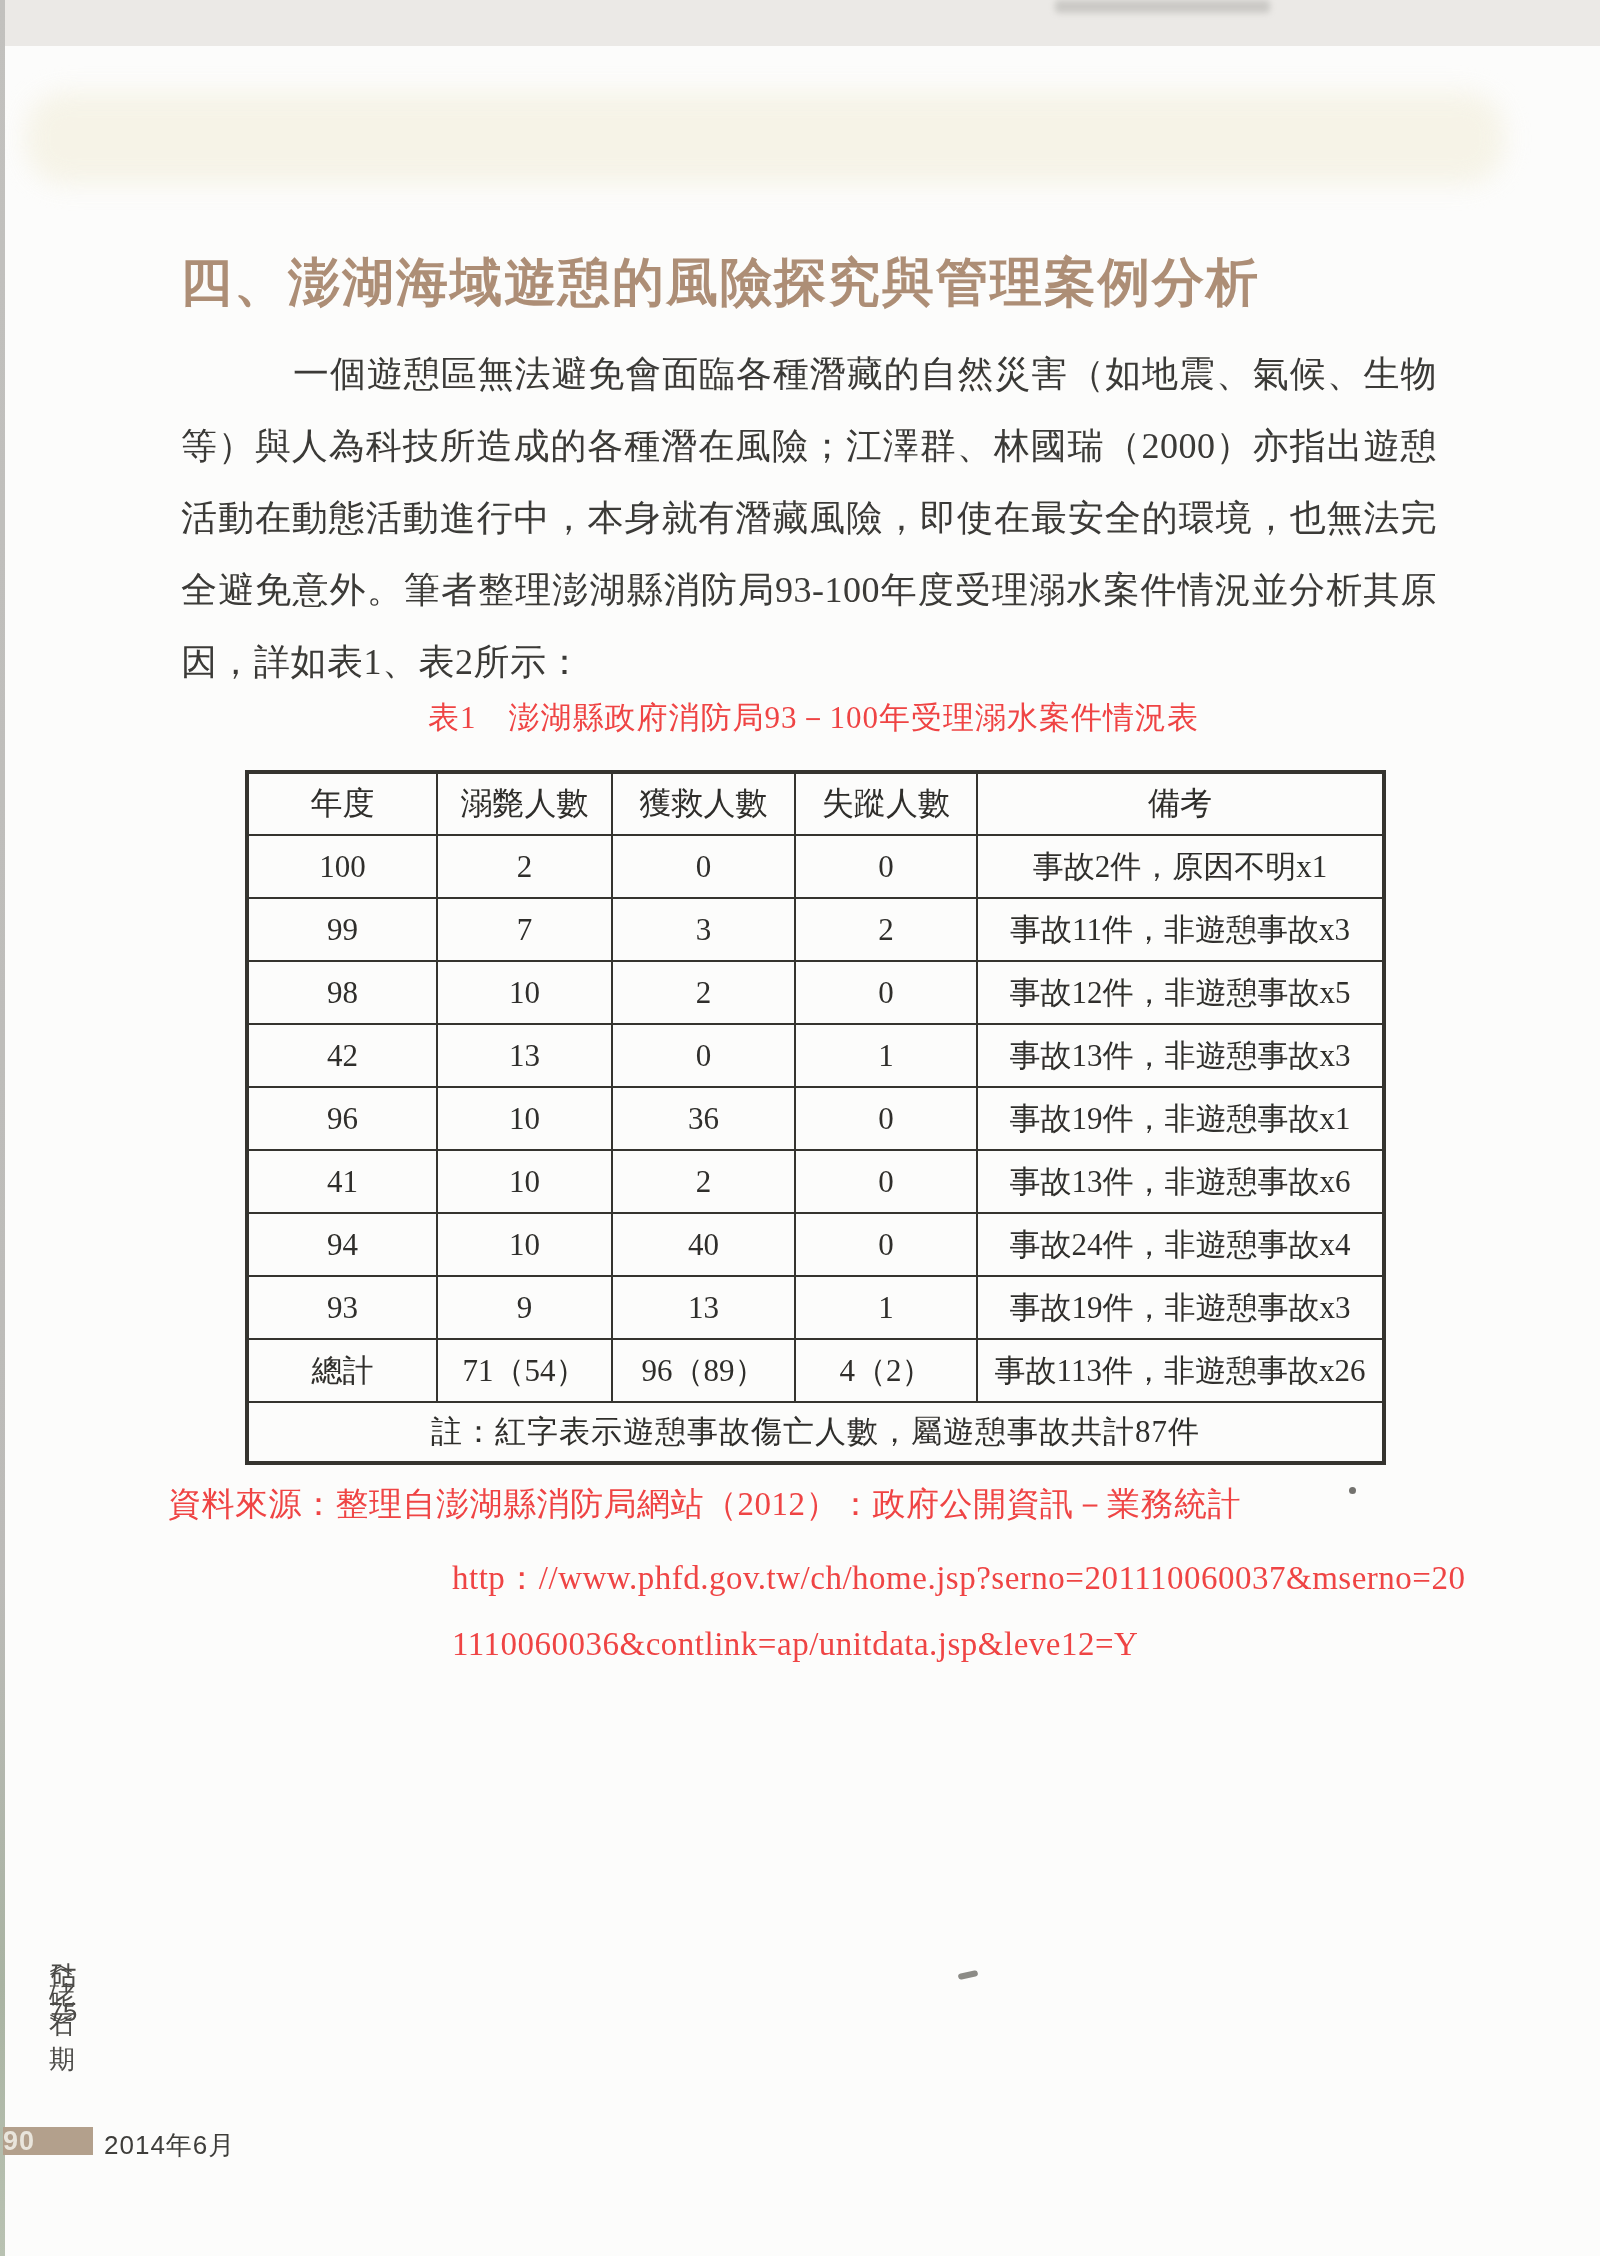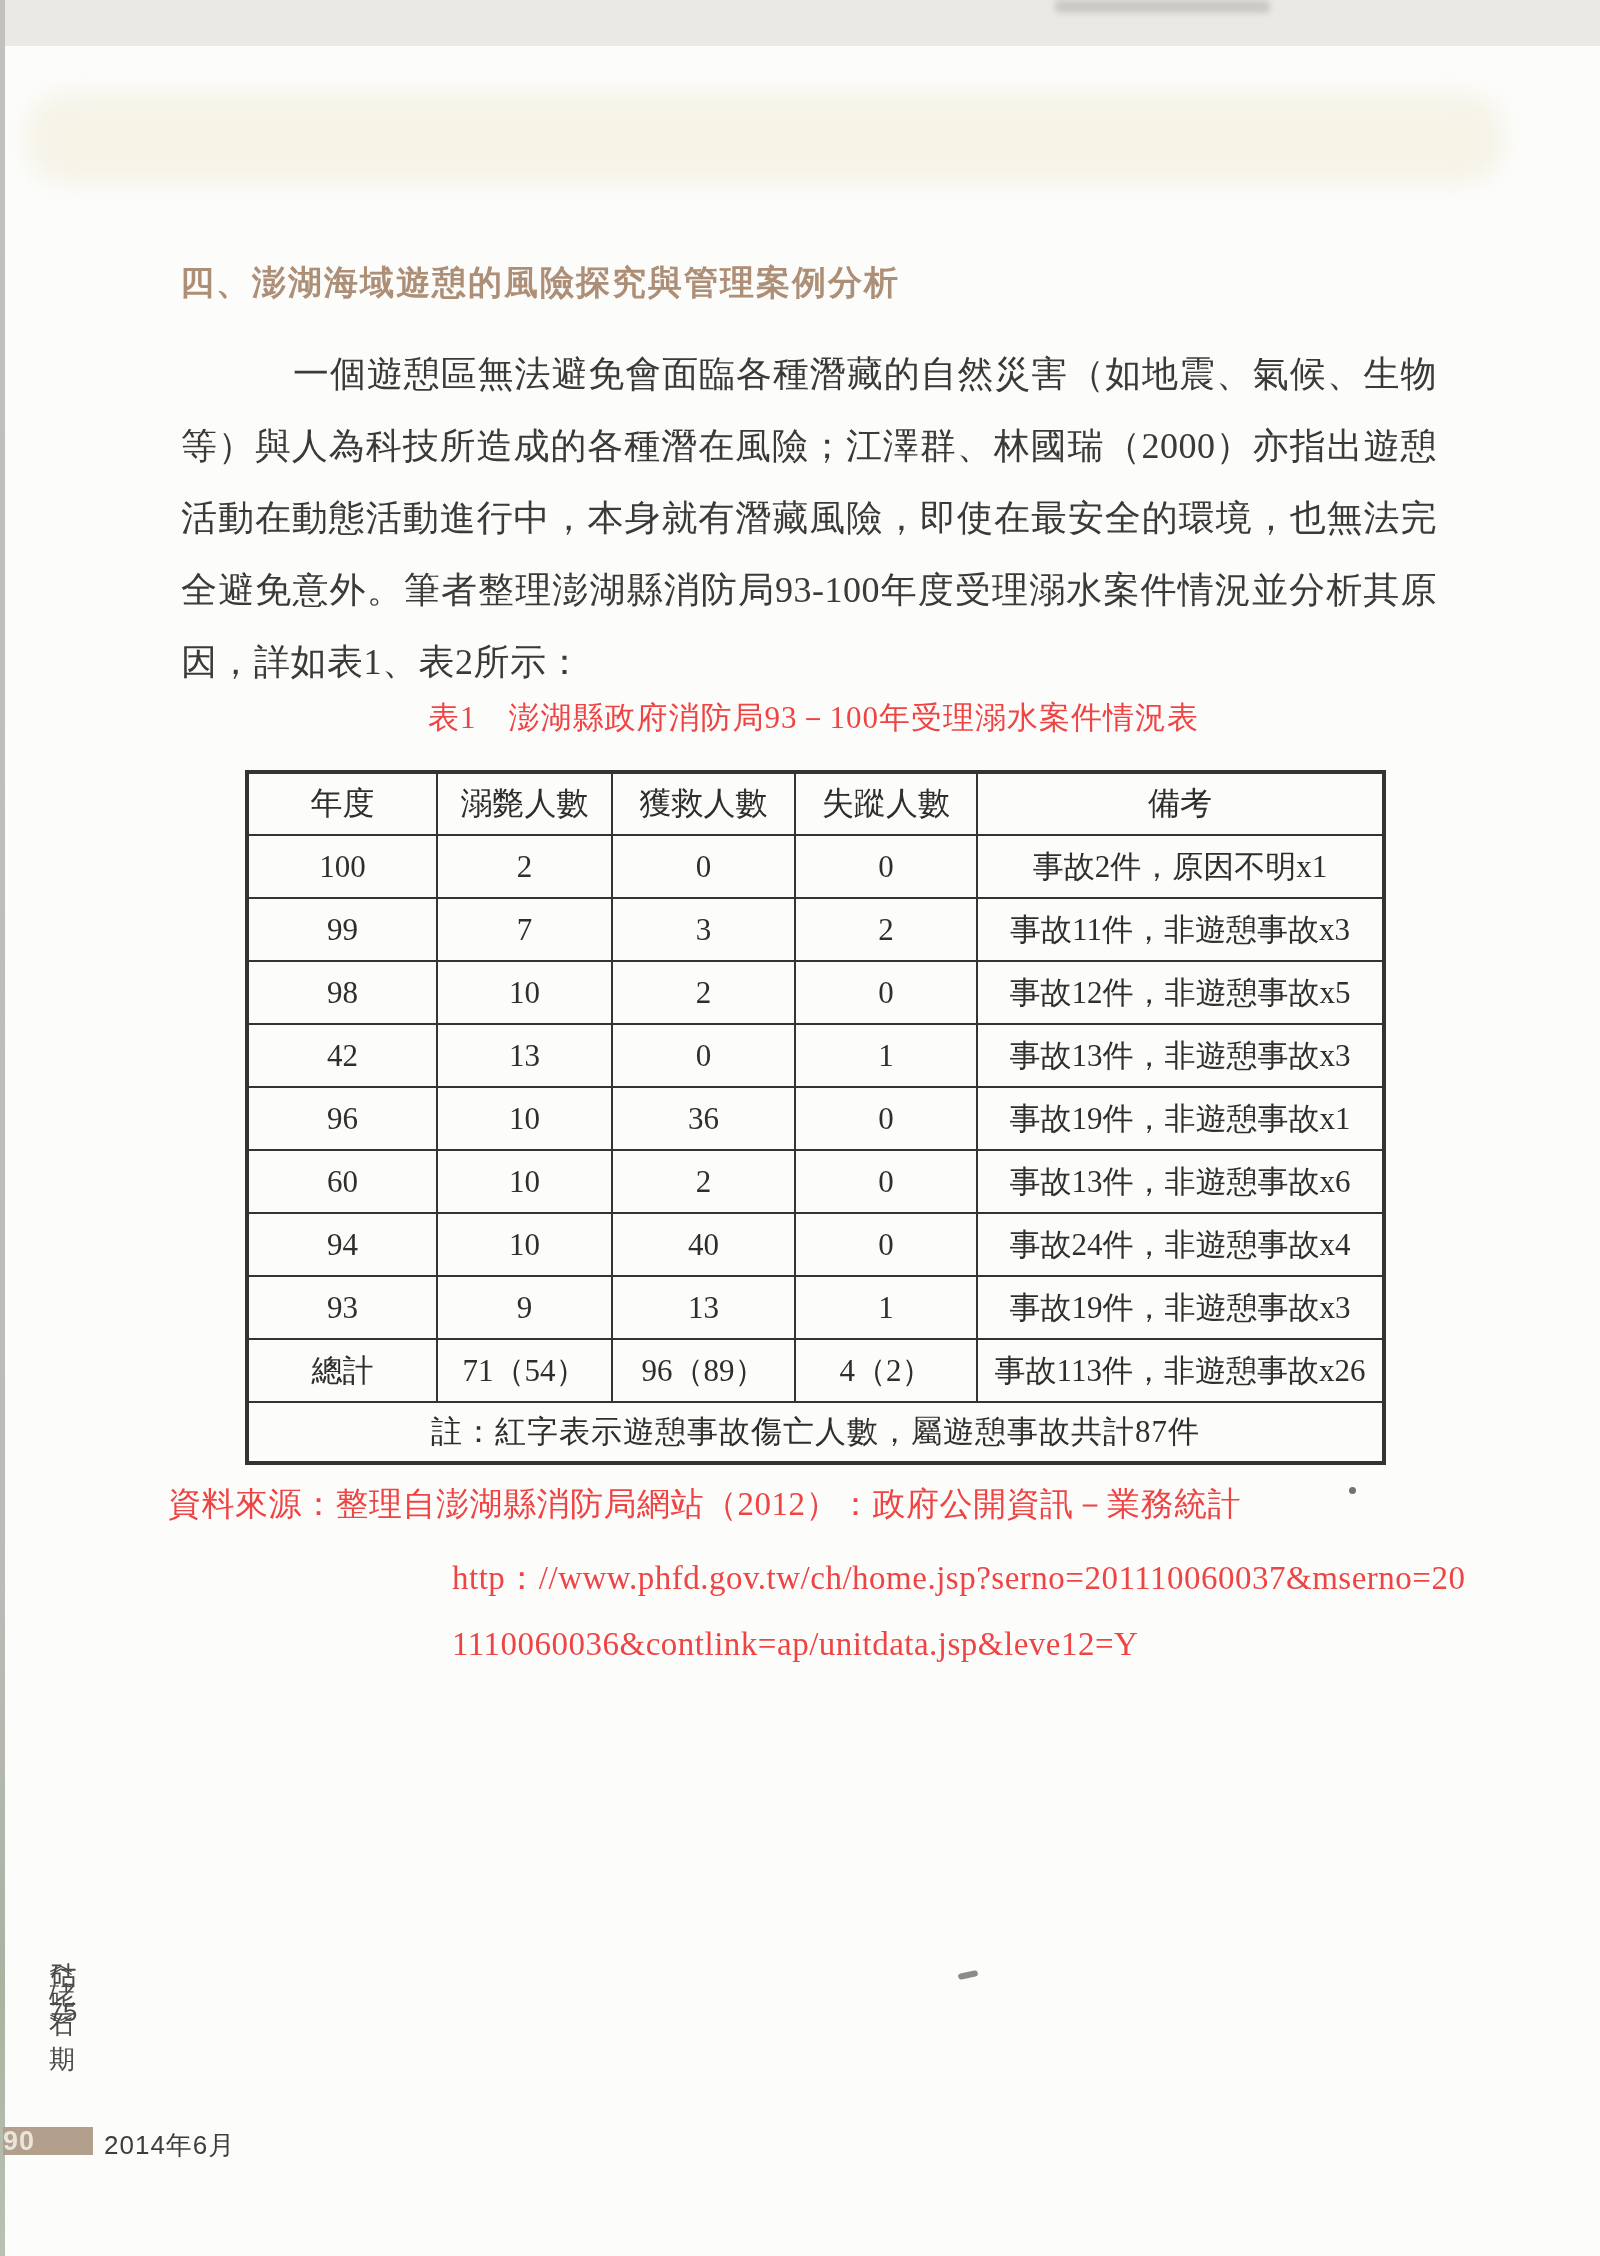--- a/index.html
+++ b/index.html
@@ -14,23 +14,23 @@
     background:#8f8e8a;opacity:.35;filter:blur(3px);border-radius:4px;}
   .ink-smudge{position:absolute;left:25px;top:92px;width:1480px;height:92px;
     background:#f5f2e4;filter:blur(12px);opacity:.85;border-radius:40px;}
   .scan-edge{position:absolute;left:0;top:0;width:5px;height:2256px;
     background:linear-gradient(#c2c1be 0%,#bcbbb8 70%,#a9b3a2 88%,#b9c2b2 100%);}
   .stray-dot{position:absolute;left:1349px;top:1487px;width:7px;height:7px;background:#5a5955;border-radius:50%;opacity:.85;}
   .stray-dash{position:absolute;left:958px;top:1972px;width:20px;height:6px;background:#6f6e69;transform:rotate(-12deg);border-radius:3px;opacity:.8;}
 
   
   .section-title{
-    position:absolute;left:180px;top:260px;width:1260px;
-    font-family:"Liberation Sans","DejaVu Sans",sans-serif;
-    font-size:34px;font-weight:600;letter-spacing:2px;color:#ad8e76;
+    position:absolute;left:180px;top:248px;width:1260px;
+    font-family:"Liberation Sans","DejaVu Sans",sans-serif;
+    font-size:52px;font-weight:600;letter-spacing:2px;color:#ad8e76;
   }
 
   
   .body-paragraph{position:absolute;left:181px;top:338px;width:1256px;}
   .body-line{
     height:72px;line-height:72px;font-size:36px;letter-spacing:.5px;color:#3b3a37;
     text-align:justify;text-align-last:justify;
   }
   .body-line.first{padding-left:112px;}
   .body-line.last{text-align-last:left;}
@@ -148,21 +148,21 @@
           <td>事故13件，非遊憩事故x3</td>
         </tr>
         <tr>
           <td>96</td>
           <td>10</td>
           <td>36</td>
           <td>0</td>
           <td>事故19件，非遊憩事故x1</td>
         </tr>
         <tr>
-          <td>60</td>
+          <td>41</td>
           <td>10</td>
           <td>2</td>
           <td>0</td>
           <td>事故13件，非遊憩事故x6</td>
         </tr>
         <tr>
           <td>94</td>
           <td>10</td>
           <td>40</td>
           <td>0</td>

